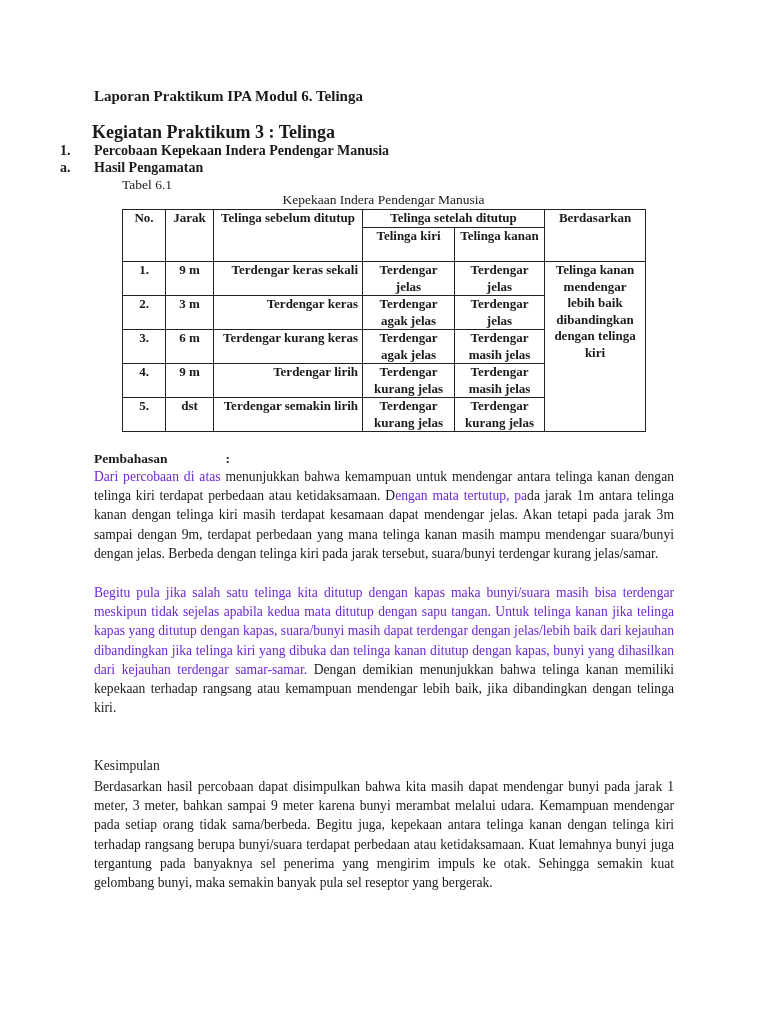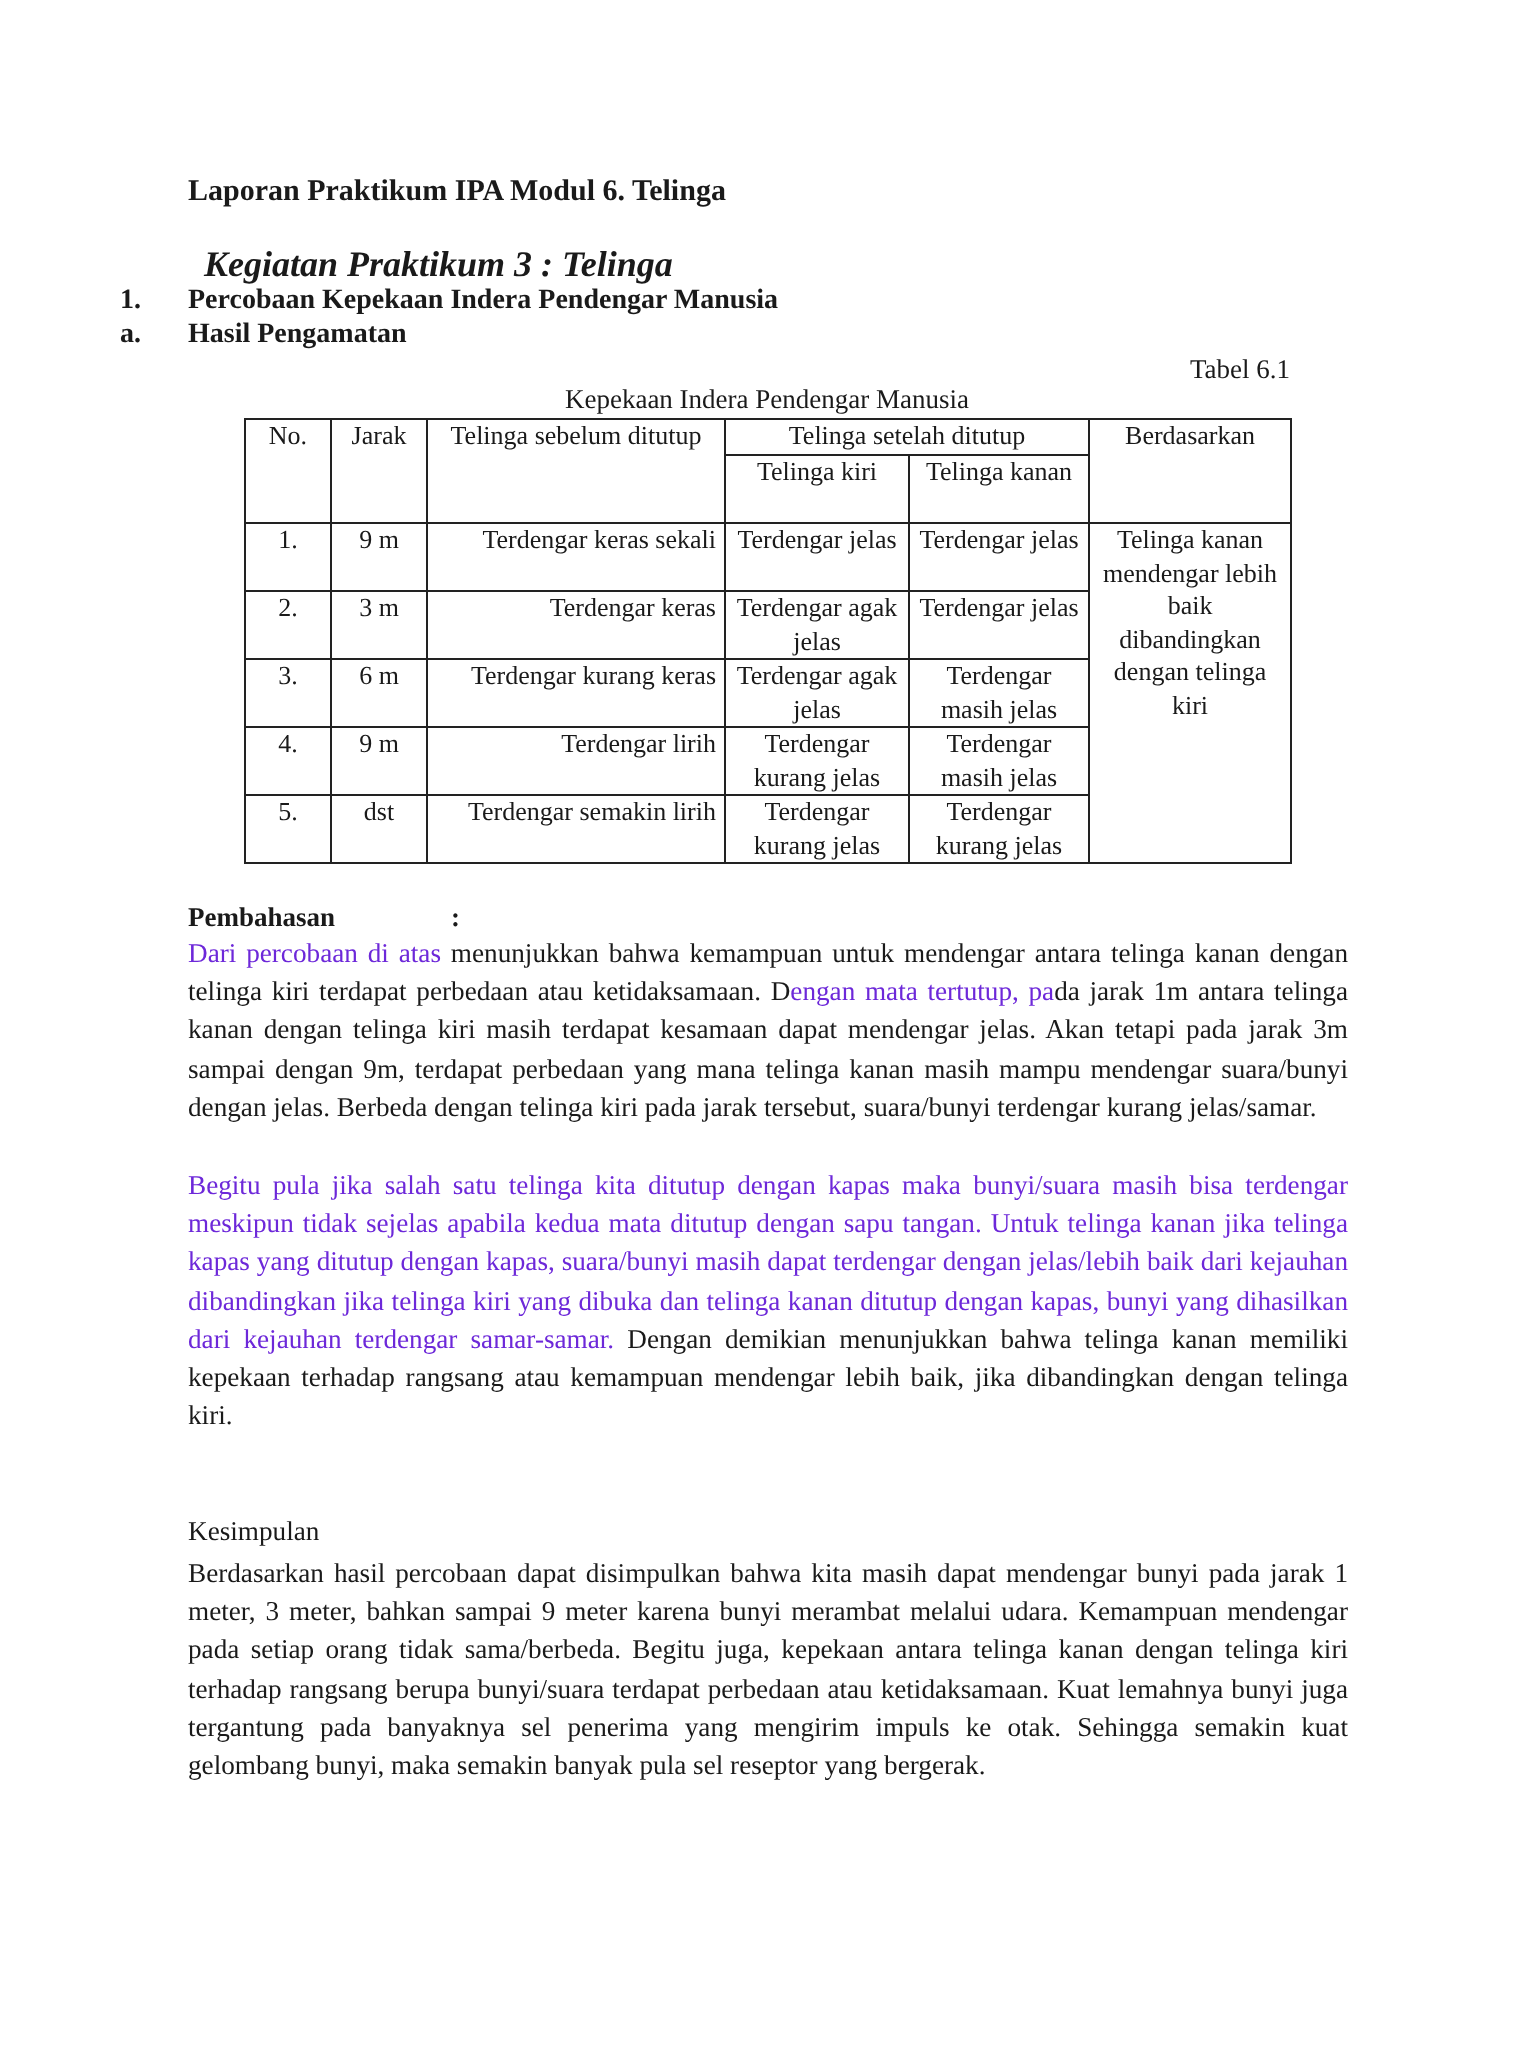--- a/index.html
+++ b/index.html
@@ -2,35 +2,35 @@
 <html><head>
 <meta charset="utf-8">
 <style>
   html, body { margin: 0; padding: 0; background: #ffffff; }
   body {
     width: 768px; height: 1024px; position: relative; overflow: hidden;
     font-family: "Liberation Serif", "DejaVu Serif", serif; color: #1a1a1a;
   }
   .abs { position: absolute; }
   .title { left: 94px; top: 88px; font-size: 15px; font-weight: bold; }
-  .subtitle { left: 102px; top: 122px; font-size: 18px; font-weight: bold; font-style: italic; }
+  .subtitle { left: 92px; top: 122px; font-size: 18px; font-weight: bold; }
   .list1 { left: 60px; top: 143px; font-size: 14px; font-weight: bold; }
   .list2 { left: 60px; top: 160px; font-size: 14px; font-weight: bold; }
   .list1 .num, .list2 .num { display: inline-block; width: 34px; }
-  .cap1 { left: 122px; width: 523px; top: 177px; text-align: right; font-size: 13.5px; }
+  .cap1 { left: 122px; width: 523px; top: 177px; text-align: left; font-size: 13.5px; }
   .cap2 { left: 122px; width: 523px; top: 192px; text-align: center; font-size: 13.5px; }
 
   table.obs {
     position: absolute; left: 122px; top: 209px; width: 523px;
     border-collapse: collapse; font-size: 13px; line-height: 16.5px;
     table-layout: fixed;
   }
   table.obs td, table.obs th {
     border: 1.3px solid #222; padding: 0 4px; vertical-align: top;
-    font-weight: normal;
+    font-weight: bold;
   }
   table.obs th { text-align: center; }
   table.obs td.c { text-align: center; }
   table.obs td.l { text-align: right; }
   table.obs tr.hr1 th { height: 17px; }
   table.obs tr.hr2 th { height: 33px; }
   table.obs tr.dr td { height: 33px; }
 
   .para {
     position: absolute; left: 94px; width: 580px; font-size: 13.6px;

